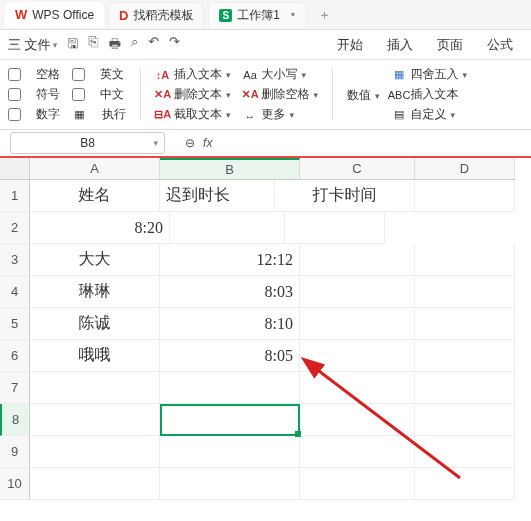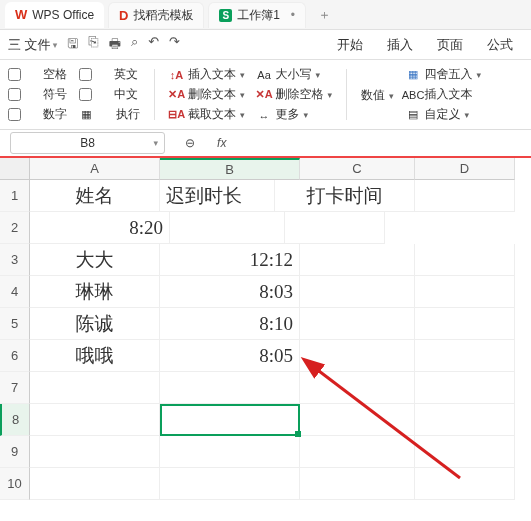--- a/index.html
+++ b/index.html
@@ -20,46 +20,46 @@
 .menu-left { display: flex; align-items: center; gap: 10px; }
 .menu-btn { display: flex; align-items: center; gap: 2px; cursor: pointer; }
 .menu-icons { display: flex; gap: 10px; color: #555; }
 .menu-icons span { cursor: pointer; }
 .menu-right { display: flex; gap: 24px; margin-left: auto; padding-right: 10px; }
 .menu-item { cursor: pointer; }
 
 
 .ribbon { height: 70px; border-bottom: 1px solid #ddd; display: flex; padding: 5px 8px; gap: 12px; font-size: 12px; }
 .rib-group { display: flex; flex-direction: column; gap: 3px; justify-content: center; }
-.rib-check { display: flex; align-items: center; gap: 22px; cursor: pointer; }
+.rib-check { display: flex; align-items: center; gap: 15px; cursor: pointer; }
 .rib-check input { width: 13px; height: 13px; }
 .sep { width: 1px; background: #e0e0e0; margin: 4px 2px; }
 .rib-btn { display: flex; align-items: center; gap: 4px; cursor: pointer; white-space: nowrap; }
 .rib-btn .arr { font-size: 9px; color: #666; }
 .ico { width: 15px; height: 15px; display: inline-flex; align-items: center; justify-content: center; font-size: 11px; }
 .ico-red { color: #c73636; font-weight: bold; }
 .ico-blue { color: #3a76c4; }
 .ico-dark { color: #333; }
 
 
 .formula-row { height: 28px; border-bottom: 2px solid #ef4444; display: flex; align-items: center; }
 .namebox { width: 155px; height: 22px; margin-left: 10px; border: 1px solid #ccc; border-radius: 3px; display: flex; align-items: center; padding: 0 6px; font-size: 12px; justify-content: center; position: relative; }
 .namebox .arr { position: absolute; right: 6px; color: #888; font-size: 9px; }
 .fx-area { display: flex; align-items: center; margin-left: 20px; gap: 8px; color: #555; font-size: 12px; }
-.fx-area .fx { font-style: italic; margin-left: 14px; }
+.fx-area .fx { font-style: italic; }
 
 
 .sheet { position: relative; }
 .corner { position: absolute; left: 0; top: 0; width: 30px; height: 22px; border-right: 1px solid #ccc; border-bottom: 1px solid #ccc; background: #f0f0f0; }
 .colheads { display: flex; margin-left: 30px; height: 22px; }
 .colhead { border-right: 1px solid #ddd; border-bottom: 1px solid #ccc; background: #f7f7f7; display: flex; align-items: center; justify-content: center; font-size: 13px; color: #555; }
 .colA { width: 130px; } .colB { width: 140px; } .colC { width: 115px; } .colD { width: 100px; }
 .row { display: flex; height: 32px; }
 .rowhead { width: 30px; border-right: 1px solid #ccc; border-bottom: 1px solid #eee; background: #f7f7f7; display: flex; align-items: center; justify-content: center; font-size: 13px; color: #555; }
-.cell { border-right: 1px solid #eee; border-bottom: 1px solid #eee; display: flex; align-items: center; padding: 0 6px; font-size: 19px; font-family: SimSun, serif; }
+.cell { border-right: 1px solid #eee; border-bottom: 1px solid #eee; display: flex; align-items: center; padding: 0 6px; font-size: 16px; font-family: SimSun, serif; }
 .cA { width: 130px; justify-content: center; } 
 .cB { width: 140px; justify-content: flex-end; } 
 .cB.hdr { justify-content: center; }
 .cC { width: 115px; justify-content: flex-start; } 
 .cD { width: 100px; }
 
 .col-sel { border-top: 2px solid #0a9f5b; background: #e8f4ec; }
 .row-sel .rowhead { background: #e8f4ec; border-left: 2px solid #0a9f5b; }
 .active-cell { position: absolute; border: 2px solid #0a9f5b; pointer-events: none; }
 .active-cell::after { content: ''; position: absolute; right: -3px; bottom: -3px; width: 6px; height: 6px; background: #0a9f5b; }

